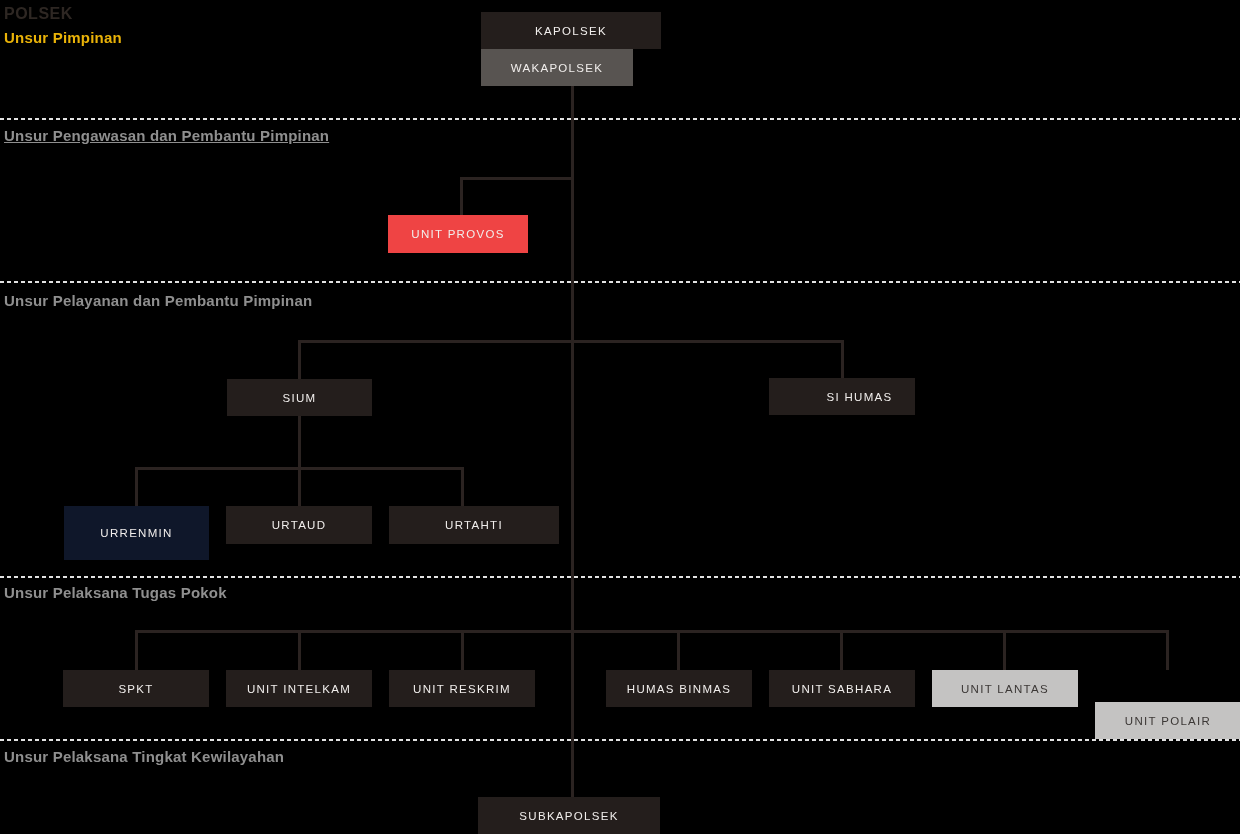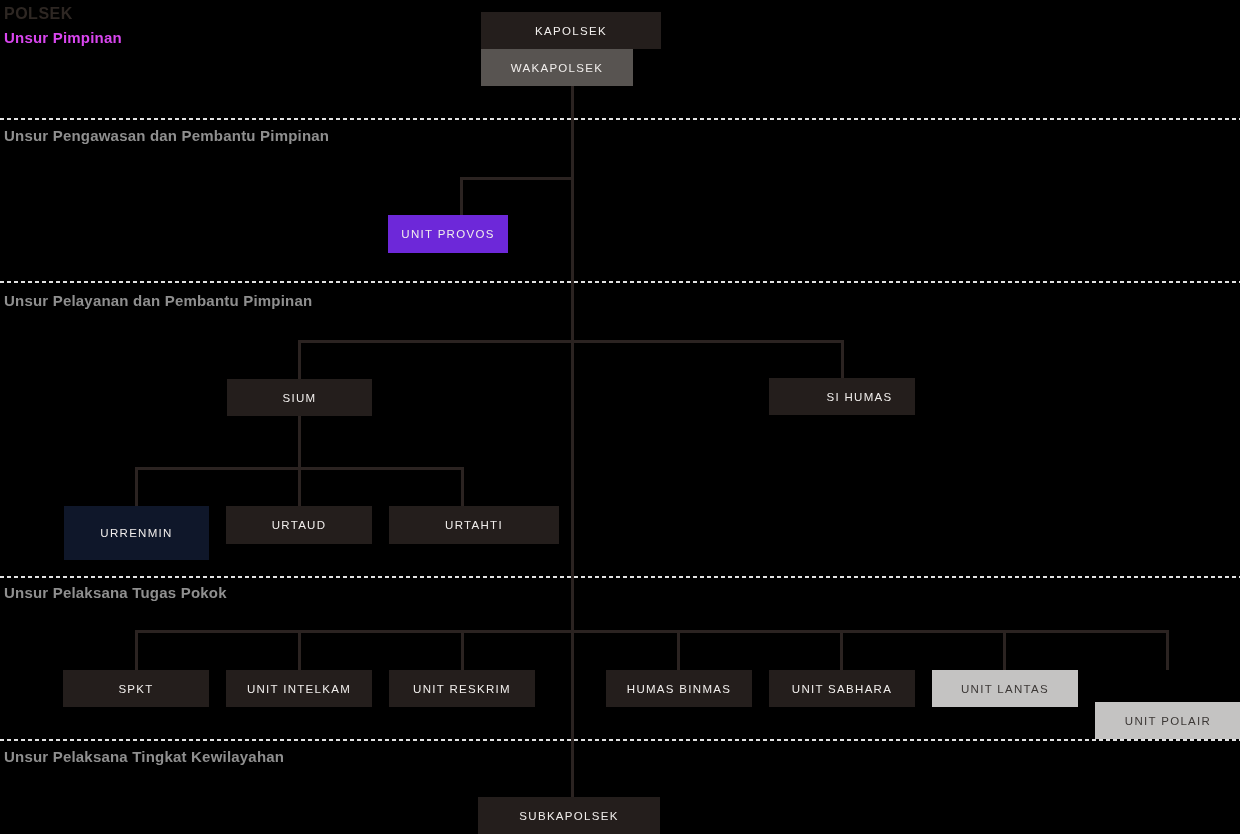--- a/index.html
+++ b/index.html
@@ -49,22 +49,22 @@
 
 <div id="canvas" style="background: rgb(0, 0, 0);">
   <div class="page-title" style="left: 4px; top: 5px; color: rgb(46, 39, 35);">POLSEK</div>
   <div id="dividers-layer">
       <div class="divider" style="top: 118px; background: repeating-linear-gradient(90deg, rgb(226, 226, 226) 0px, rgb(226, 226, 226) 4px, transparent 4px, transparent 7px);"></div>
       <div class="divider" style="top: 281px; background: repeating-linear-gradient(90deg, rgb(226, 226, 226) 0px, rgb(226, 226, 226) 4px, transparent 4px, transparent 7px);"></div>
       <div class="divider" style="top: 576px; background: repeating-linear-gradient(90deg, rgb(226, 226, 226) 0px, rgb(226, 226, 226) 4px, transparent 4px, transparent 7px);"></div>
       <div class="divider" style="top: 739px; background: repeating-linear-gradient(90deg, rgb(226, 226, 226) 0px, rgb(226, 226, 226) 4px, transparent 4px, transparent 7px);"></div>
     </div>
   <div id="headers-layer">
-      <div class="section-header" style="left: 4px; top: 29px; color: #d946ef; text-align: right;">Unsur Pimpinan</div>
-      <div class="section-header" style="left: 4px; top: 127px; color: rgb(143, 143, 143);">Unsur Pengawasan dan Pembantu Pimpinan</div>
+      <div class="section-header" style="left: 4px; top: 29px; color: #eab308; text-align: right;">Unsur Pimpinan</div>
+      <div class="section-header" style="left: 4px; top: 127px; color: rgb(143, 143, 143); text-decoration: underline;">Unsur Pengawasan dan Pembantu Pimpinan</div>
       <div class="section-header" style="left: 4px; top: 292px; color: rgb(143, 143, 143);">Unsur Pelayanan dan Pembantu Pimpinan</div>
       <div class="section-header" style="left: 4px; top: 584px; color: rgb(143, 143, 143);">Unsur Pelaksana Tugas Pokok</div>
       <div class="section-header" style="left: 4px; top: 748px; color: rgb(143, 143, 143);">Unsur Pelaksana Tingkat Kewilayahan</div>
     </div>
   <div id="connectors-layer">
       <div class="connector" style="left: 571px; top: 86px; width: 3px; height: 711px; background: rgb(43, 35, 33);"></div>
       <div class="connector" style="left: 460px; top: 177px; width: 114px; height: 3px; background: rgb(43, 35, 33);"></div>
       <div class="connector" style="left: 460px; top: 177px; width: 3px; height: 38px; background: rgb(43, 35, 33);"></div>
       <div class="connector" style="left: 298px; top: 340px; width: 546px; height: 3px; background: rgb(43, 35, 33);"></div>
       <div class="connector" style="left: 298px; top: 340px; width: 3px; height: 39px; background: rgb(43, 35, 33);"></div>
@@ -83,21 +83,21 @@
       <div class="connector" style="left: 1003px; top: 630px; width: 3px; height: 40px; background: rgb(43, 35, 33);"></div>
       <div class="connector" style="left: 1166px; top: 630px; width: 3px; height: 40px; background: rgb(43, 35, 33);"></div>
     </div>
   <div id="nodes-layer">
       <div class="node" style="left: 481px; top: 12px; width: 180px; height: 37px; background: rgb(36, 30, 28); color: rgb(241, 238, 236);">
         <span>KAPOLSEK</span>
       </div>
       <div class="node" style="left: 481px; top: 49px; width: 152px; height: 37px; background: rgb(88, 84, 81); color: rgb(241, 238, 236);">
         <span>WAKAPOLSEK</span>
       </div>
-      <div class="node" style="left: 388px; top: 215px; width: 120px; height: 38px; background: #6d28d9; color: rgb(241, 238, 236);">
+      <div class="node" style="left: 388px; top: 215px; width: 140px; height: 38px; background: #ef4444; color: rgb(241, 238, 236);">
         <span>UNIT PROVOS</span>
       </div>
       <div class="node" style="left: 227px; top: 379px; width: 145px; height: 37px; background: rgb(36, 30, 28); color: rgb(241, 238, 236);">
         <span>SIUM</span>
       </div>
       <div class="node" style="left: 769px; top: 378px; width: 146px; height: 37px; background: rgb(36, 30, 28); color: rgb(241, 238, 236); padding-left: 35px;">
         <span>SI HUMAS</span>
       </div>
       <div class="node" style="left: 64px; top: 506px; width: 145px; height: 54px; background: #0f172a; color: rgb(241, 238, 236);">
         <span>URRENMIN</span>

